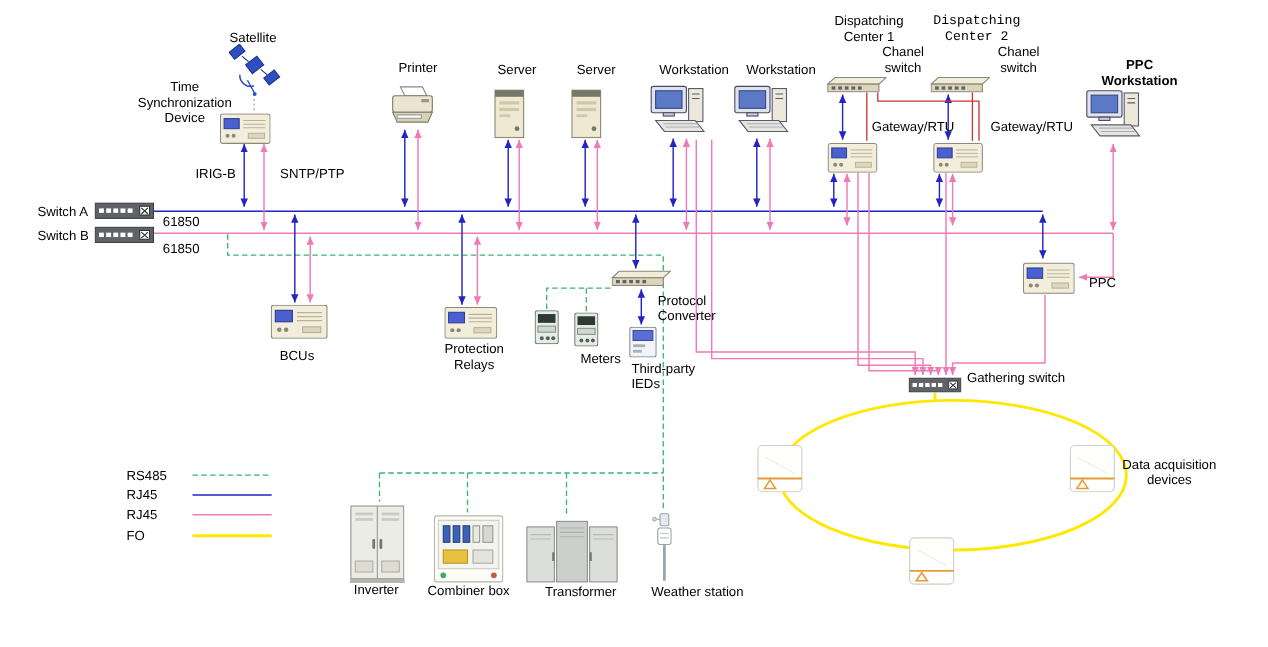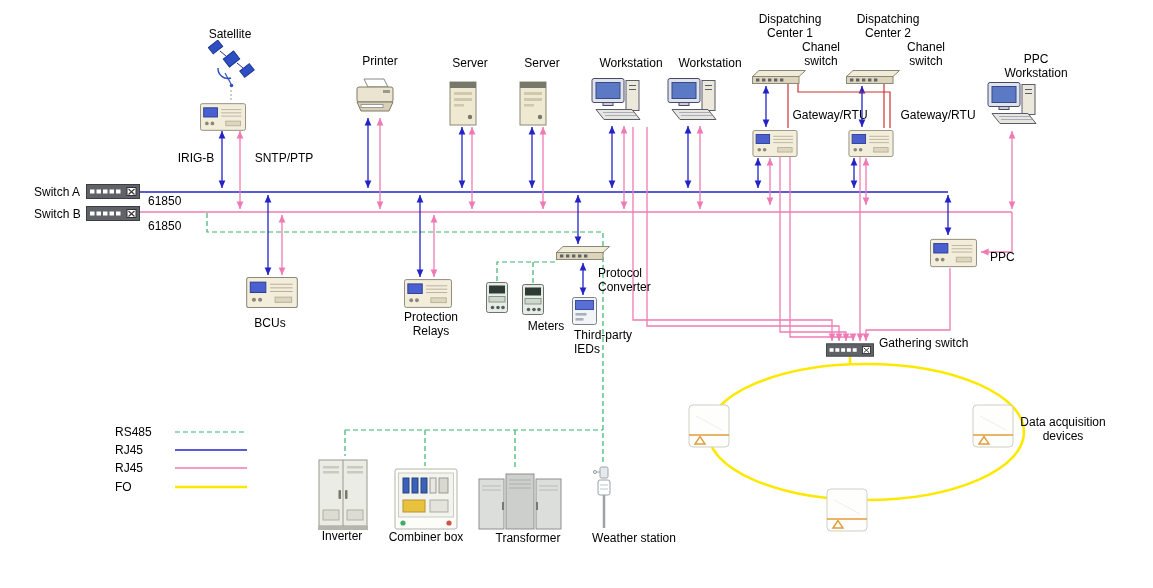--- a/index.html
+++ b/index.html
@@ -296,32 +296,33 @@
 
   <g>
     <path class="net-green" d="M175,432 H247"></path>
     <path class="net-blue" d="M175,450 H247"></path>
     <path class="net-pink" d="M175,468 H247"></path>
     <path class="net-yellow" d="M175,487 H247"></path>
   </g>
 </svg>
 
 <div class="lbl" style="left:230px;top:27px;">Satellite</div>
+<div class="lbl" style="left:168px;top:72px;width:110px;">Time Synchronization Device</div>
 <div class="lbl" style="left:380px;top:54px;">Printer</div>
 <div class="lbl" style="left:470px;top:56px;">Server</div>
 <div class="lbl" style="left:542px;top:56px;">Server</div>
 <div class="lbl" style="left:631px;top:56px;">Workstation</div>
 <div class="lbl" style="left:710px;top:56px;">Workstation</div>
 <div class="lbl" style="left:790px;top:12px;width:88px;">Dispatching Center 1</div>
 <div class="lbl" style="left:821px;top:40px;width:50px;">Chanel switch</div>
-<div class="lbl" style="left:888px;top:12px;width:88px;">Dispatching Center 2</div>
+<div class="lbl" style="left:888px;top:12px;width:88px;font-family:Liberation Mono, monospace;">Dispatching Center 2</div>
 <div class="lbl" style="left:926px;top:40px;width:50px;">Chanel switch</div>
 <div class="lbl" style="left:830px;top:108px;">Gateway/RTU</div>
 <div class="lbl" style="left:938px;top:108px;">Gateway/RTU</div>
-<div class="lbl" style="left:1036px;top:52px;width:80px;">PPC Workstation</div>
+<div class="lbl" style="left:1036px;top:52px;width:80px;font-weight:bold;">PPC Workstation</div>
 <div class="lbl left" style="left:34px;top:185px;">Switch A</div>
 <div class="lbl left" style="left:34px;top:207px;">Switch B</div>
 <div class="lbl left" style="left:148px;top:194px;">61850</div>
 <div class="lbl left" style="left:148px;top:219px;">61850</div>
 <div class="lbl" style="left:196px;top:151px;">IRIG-B</div>
 <div class="lbl" style="left:284px;top:151px;">SNTP/PTP</div>
 <div class="lbl" style="left:270px;top:316px;">BCUs</div>
 <div class="lbl" style="left:431px;top:310px;width:80px;">Protection Relays</div>
 <div class="lbl" style="left:546px;top:319px;">Meters</div>
 <div class="lbl left" style="left:598px;top:266px;width:72px;">Protocol Converter</div>

